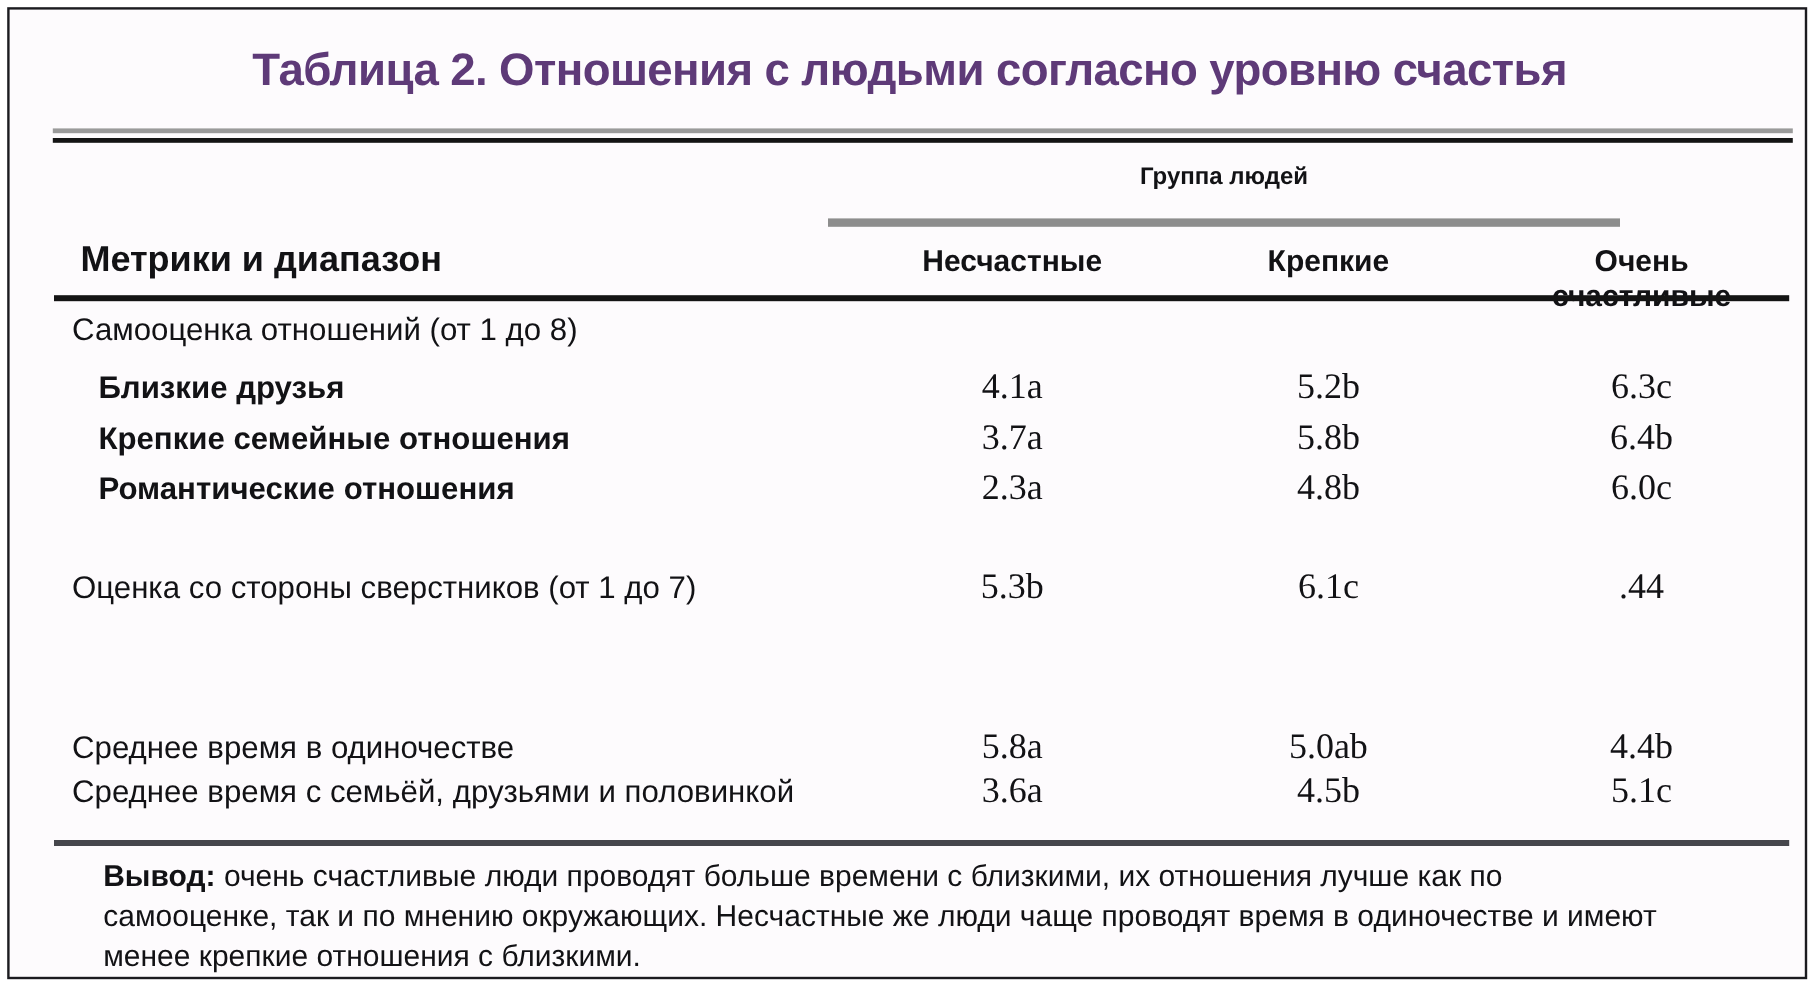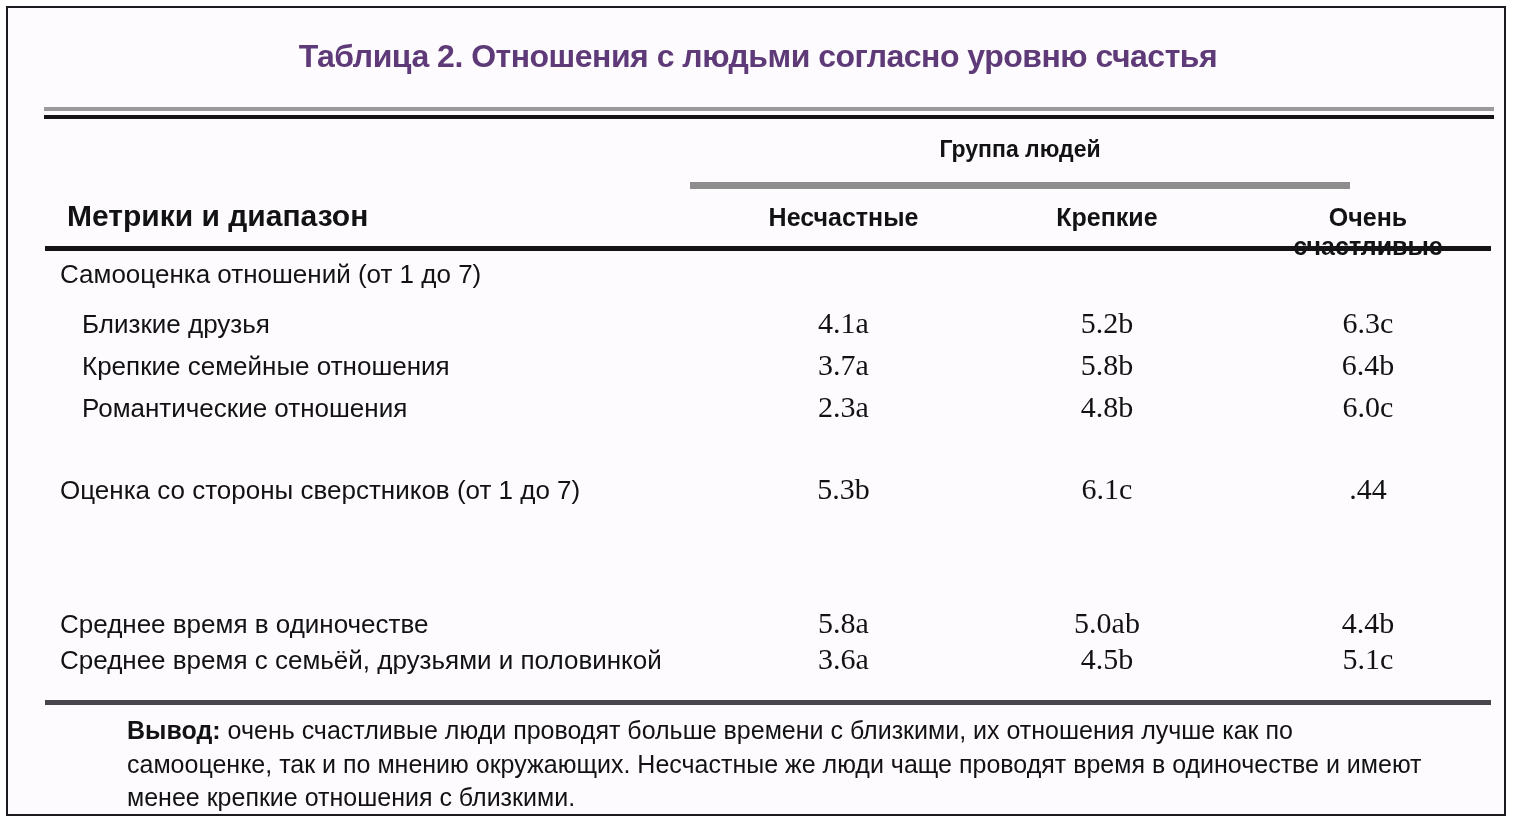--- a/index.html
+++ b/index.html
@@ -6,47 +6,47 @@
   body{
     width:1516px;height:826px;position:relative;overflow:hidden;
     background:#ffffff;font-family:"Liberation Sans",sans-serif;color:#121215;
   }
   .frame{
     position:absolute;left:6px;top:6px;width:1500px;height:810px;
     border:2px solid #1b1b1f;background:#fdfbfd;box-sizing:border-box;
   }
   .title{
     position:absolute;left:0;top:38px;width:1516px;text-align:center;
-    font-size:32px;font-weight:bold;letter-spacing:-0.5px;
+    font-size:38px;font-weight:bold;letter-spacing:-0.5px;
   }
   .rule{position:absolute;left:44px;width:1450px;}
   .rule-top-gray{top:107px;height:4px;background:#9a9a9a;}
   .rule-top-black{top:115px;height:4px;background:#141414;}
   .rule-head{top:246px;height:5px;background:#141414;left:45px;width:1446px;}
   .rule-bottom{top:700px;height:5px;background:#46464c;left:45px;width:1446px;}
   .group-head{
     position:absolute;left:690px;top:136px;width:660px;text-align:center;
-    font-size:23px;font-weight:bold;
+    font-size:20px;font-weight:bold;
   }
   .group-rule{position:absolute;left:690px;top:182px;width:660px;height:7px;background:#8d8d8d;}
   .trow{
     position:absolute;left:45px;width:1446px;display:grid;
     grid-template-columns:655px 215px 240px 210px 126px;align-items:baseline;gap:36px;
   }
   .thead{top:199px;}
   .metrics-h{font-size:30px;font-weight:bold;padding-left:22px;}
   .col-h{font-size:25px;font-weight:bold;text-align:center;}
   .eta-h{font-family:"Liberation Serif",serif;font-size:29px;font-style:italic;text-align:center;}
   .eta-h sup{font-size:18px;font-style:normal;}
   .rlabel{font-size:26px;padding-left:15px;}
-  .indent{padding-left:37px;}
+  .indent{padding-left:37px;font-weight:bold;}
   .val{font-family:"Liberation Serif",serif;font-size:30px;text-align:center;white-space:nowrap;}
   .footer{
     position:absolute;left:86px;top:714px;width:1318px;
-    font-size:25px;line-height:33.5px;margin-left:41px;
+    font-size:25px;line-height:33.5px;
   }
   .footer b{margin-right:7px;}
 </style>
 </head>
 <body>
 
 <div class="frame"></div>
 
 <div class="title" style="color:#5e3a78;">Таблица 2. Отношения с людьми согласно уровню счастья</div>
 
@@ -60,21 +60,21 @@
   <div class="metrics-h">Метрики и диапазон</div>
   <div class="col-h">Несчастные</div>
   <div class="col-h">Крепкие</div>
   <div class="col-h">Очень счастливые</div>
   <div class="eta-h"><span>η</span><sup>2</sup></div>
 </div>
 
 <div class="rule rule-head"></div>
 
 <div class="trow" style="top:259px;">
-  <div class="rlabel">Самооценка отношений (от 1 до 7)</div>
+  <div class="rlabel">Самооценка отношений (от 1 до 8)</div>
 </div>
 
 <div class="trow" style="top:306px;">
   <div class="rlabel indent">Близкие друзья</div>
   <div class="val">4.1a</div>
   <div class="val">5.2b</div>
   <div class="val">6.3c</div>
   <div class="val">.24</div>
 </div>
 

